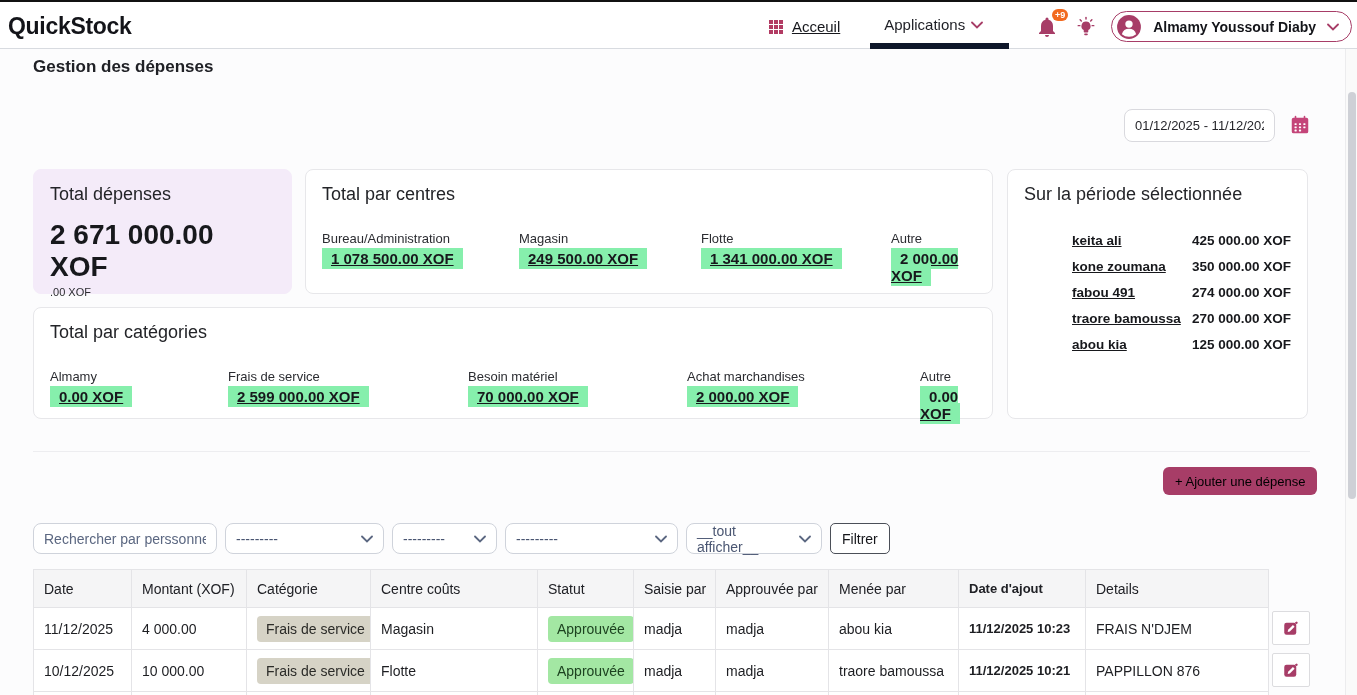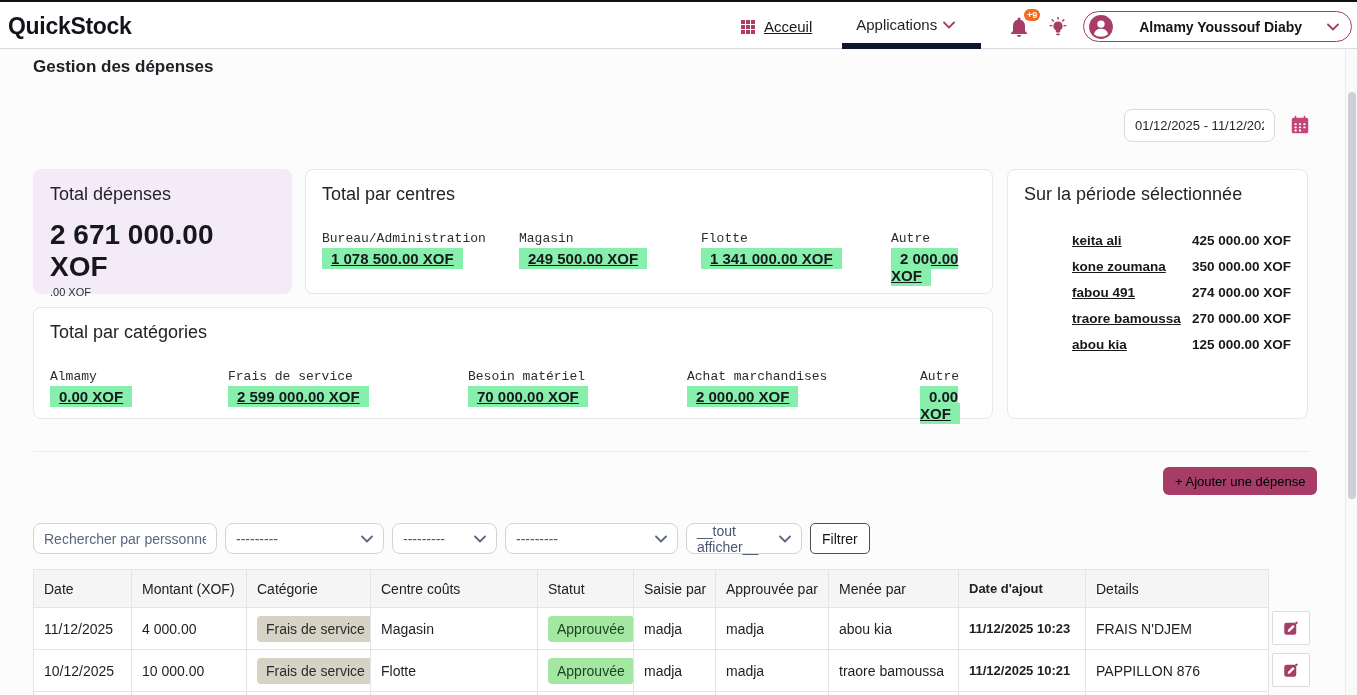--- a/index.html
+++ b/index.html
@@ -20,21 +20,21 @@
           margin-left:30px; padding:12px 26px 10px 14px; border-bottom:6px solid #0f172a; cursor:pointer; }
   .apps .chev { color:#a73d67; }
   .chev svg { display:block; }
   .bell-wrap { position:relative; margin-left:26px; cursor:pointer; }
   .bell-wrap svg { display:block; }
   .nbadge { position:absolute; top:-6px; right:-9px; background:#f26a1f; color:#fff;
             font-size:9px; font-weight:700; border-radius:8px; padding:1px 3px; line-height:10px; }
   .bulb-wrap { margin-left:16px; cursor:pointer; }
   .bulb-wrap svg { display:block; }
   .userpill { margin-left:14px; height:31px; border:1px solid #a73d67; border-radius:16px;
-              display:flex; align-items:center; gap:25px; padding:2px 12px 2px 4px;
+              display:flex; align-items:center; gap:11px; padding:2px 12px 2px 4px;
               background:#fff; cursor:pointer; }
   .userpill .uname { font-size:14px; font-weight:700; color:#131419; }
   .userpill .chev { color:#a73d67; }
 
   
   .page { position:absolute; top:47px; left:0; width:1357px; height:648px;
           overflow:hidden; background:#fcfcfd; }
   .abs { position:absolute; }
   .page-title { left:33px; top:8px; font-size:17px; font-weight:700; color:#202126; }
 
@@ -45,21 +45,21 @@
              cursor:pointer; padding:0; }
 
   .card { background:#fff; border:1px solid #e7e7ea; border-radius:8px; padding:14px 16px; }
   .card-title { font-size:18px; color:#232428; }
   .card-total { left:33px; top:120px; width:259px; height:125px; background:#f4ebf9; border-color:#f4ebf9; }
   .amount-big { margin-top:14px; font-size:28px; font-weight:700; color:#17181c; }
   .amount-sub { margin-top:3px; font-size:11px; color:#2c2d31; }
 
   .card-centres { left:305px; top:120px; width:688px; height:125px; }
   .centres-grid { margin-top:26px; display:grid; grid-template-columns:197px 182px 190px auto; }
-  .mini-label { font-size:13px; color:#2b2c31;font-family:Liberation Mono, monospace; }
+  .mini-label { font-size:13px; color:#2b2c31; }
   .mini-amount { margin-top:4px; font-size:15px; font-weight:700; color:#17181c; }
   .mini-amount .hl { background:#86efac; padding:2px 9px;text-decoration:underline; }
 
   .card-periode { left:1007px; top:120px; width:301px; height:250px; }
   .periode-list { margin-top:22px;margin-left:48px; }
   .periode-row { display:flex; justify-content:space-between; align-items:center; height:26px; }
   .periode-name { font-size:13.5px; font-weight:700; color:#17181c; text-decoration:underline; cursor:pointer; }
   .periode-amount { font-size:13.5px; font-weight:700; color:#17181c; }
 
   .card-categories { left:33px; top:258px; width:960px; height:112px; }
@@ -77,21 +77,21 @@
                padding:0 10px; font-size:14px; color:#4a5672; background:#fff; outline:none;
                font-family:"Liberation Sans",sans-serif; }
   .search-in::placeholder { color:#5b6781; }
   .sel { height:31px; border:1px solid #cfd3db; border-radius:8px; background:#fff;
          display:flex; align-items:center; justify-content:space-between; padding:0 10px;
          font-size:14px; color:#4a5672; cursor:pointer; }
   .sel .chev { color:#5b6781; }
   .sel1 { width:159px; margin-left:8px; }
   .sel2 { width:105px; margin-left:8px; }
   .sel3 { width:173px; margin-left:8px; }
-  .sel4 { width:116px; margin-left:8px; }
+  .sel4 { width:136px; margin-left:8px; }
   .filter-btn { margin-left:8px; height:31px; border:1px solid #4b4f58; border-radius:5px;
                 background:#fff; font-size:14px; color:#15161a; padding:0 11px; cursor:pointer;
                 font-family:"Liberation Sans",sans-serif; }
 
   
   .table-wrap { left:33px; top:520px; width:1235px; }
   table { border-collapse:collapse; table-layout:fixed; width:1235px; background:#fff; }
   th, td { border:1px solid #e4e4e7; text-align:left; padding:0 10px; overflow:hidden;
            white-space:nowrap; }
   th { height:38px; background:#f5f5f6; font-weight:400; font-size:14px; color:#202126; }

